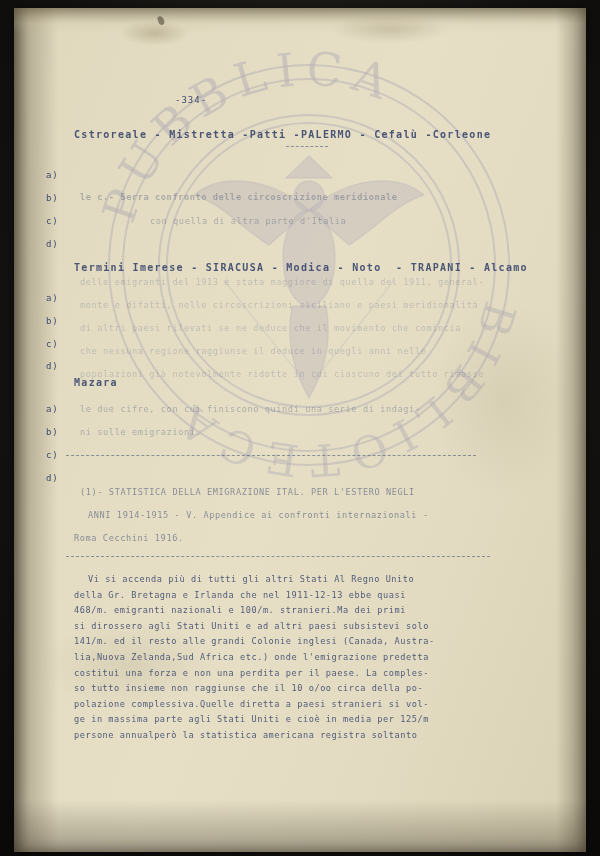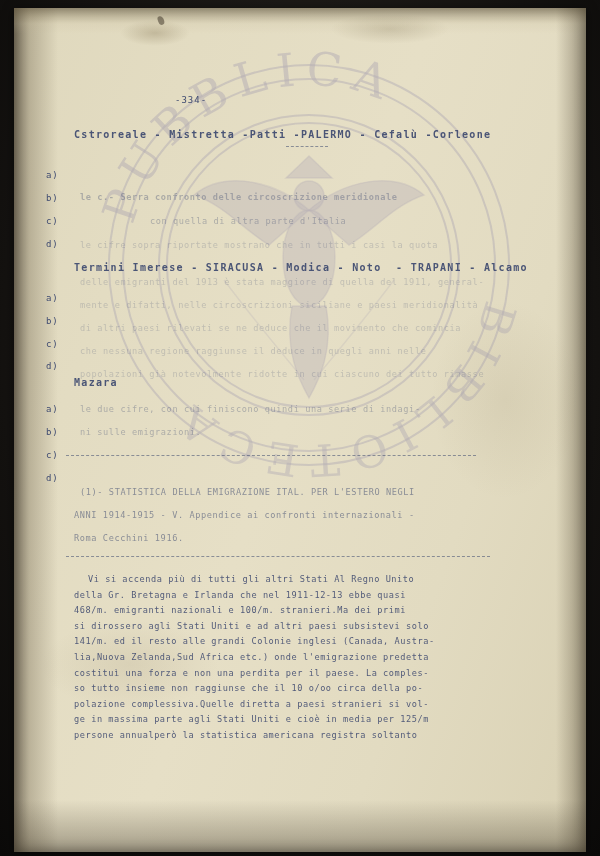--- a/index.html
+++ b/index.html
@@ -216,21 +216,20 @@
     <div class="line hdr" style="left:74px; top:130px;">Cstroreale - Mistretta -Patti -PALERMO - Cefalù -Corleone</div>
     <div class="rule" style="left:286px; top:146px; width:42px;"></div>
 
     <div class="label" style="left:46px; top:170px;">a)</div>
     <div class="label" style="left:46px; top:193px;">b)</div>
     <div class="label" style="left:46px; top:216px;">c)</div>
     <div class="label" style="left:46px; top:239px;">d)</div>
 
     <div class="line faint" style="left:80px; top:192px;font-weight:bold;">le c.- Serra confronto delle circoscrizione meridionale</div>
     <div class="line faint" style="left:150px; top:216px;">con quella di altra parte d'Italia</div>
-    <div class="line veryfaint" style="left:80px; top:240px;">le cifre sopra riportate mostrano che in tutti i casi la quota</div>
 
     <div class="line hdr" style="left:74px; top:263px;text-align:center;">Termini Imerese - SIRACUSA - Modica - Noto  - TRAPANI - Alcamo</div>
     <div class="line hdr" style="left:74px; top:378px;">Mazara</div>
 
     <div class="label" style="left:46px; top:293px;">a)</div>
     <div class="label" style="left:46px; top:316px;">b)</div>
     <div class="label" style="left:46px; top:339px;">c)</div>
     <div class="label" style="left:46px; top:361px;">d)</div>
 
     <div class="line veryfaint" style="left:80px; top:277px;">delle emigranti del 1913 è stata maggiore di quella del 1911, general-</div>
@@ -243,21 +242,21 @@
     <div class="label" style="left:46px; top:427px;">b)</div>
     <div class="label" style="left:46px; top:450px;">c)</div>
     <div class="label" style="left:46px; top:473px;">d)</div>
 
     <div class="line faint" style="left:80px; top:404px;">le due cifre, con cui finiscono quindi una serie di indagi-</div>
     <div class="line faint" style="left:80px; top:427px;">ni sulle emigrazioni.</div>
 
     <div class="rule" style="left:66px; top:455px; width:410px;"></div>
 
     <div class="line mid" style="left:80px; top:487px;">(1)- STATISTICA DELLA EMIGRAZIONE ITAL. PER L'ESTERO NEGLI</div>
-    <div class="line mid" style="left:74px; top:510px;">ANNI 1914-1915 - V. Appendice ai confronti internazionali -</div>
+    <div class="line mid" style="left:88px; top:510px;">ANNI 1914-1915 - V. Appendice ai confronti internazionali -</div>
     <div class="line mid" style="left:74px; top:533px;">Roma Cecchini 1916.</div>
 
     <div class="rule" style="left:66px; top:556px; width:424px;"></div>
 
     <div class="para" style="left:74px; top:572px;"><span style="display:block; text-indent:14px;">Vi si accenda più di tutti gli altri Stati Al Regno Unito</span><span style="display:block;">della Gr. Bretagna e Irlanda che nel 1911-12-13 ebbe quasi</span><span style="display:block;">468/m. emigranti nazionali e 100/m. stranieri.Ma dei primi</span><span style="display:block;">si dirossero agli Stati Uniti e ad altri paesi subsistevi solo</span><span style="display:block;">141/m. ed il resto alle grandi Colonie inglesi (Canada, Austra-</span><span style="display:block;">lia,Nuova Zelanda,Sud Africa etc.) onde l'emigrazione predetta</span><span style="display:block;">costituì una forza e non una perdita per il paese. La comples-</span><span style="display:block;">so tutto insieme non raggiunse che il 10 o/oo circa della po-</span><span style="display:block;">polazione complessiva.Quelle diretta a paesi stranieri si vol-</span><span style="display:block;">ge in massima parte agli Stati Uniti e cioè in media per 125/m</span><span style="display:block;">persone annualperò la statistica americana registra soltanto</span></div>
 
   </div>
 </div>
 
 </body></html>

